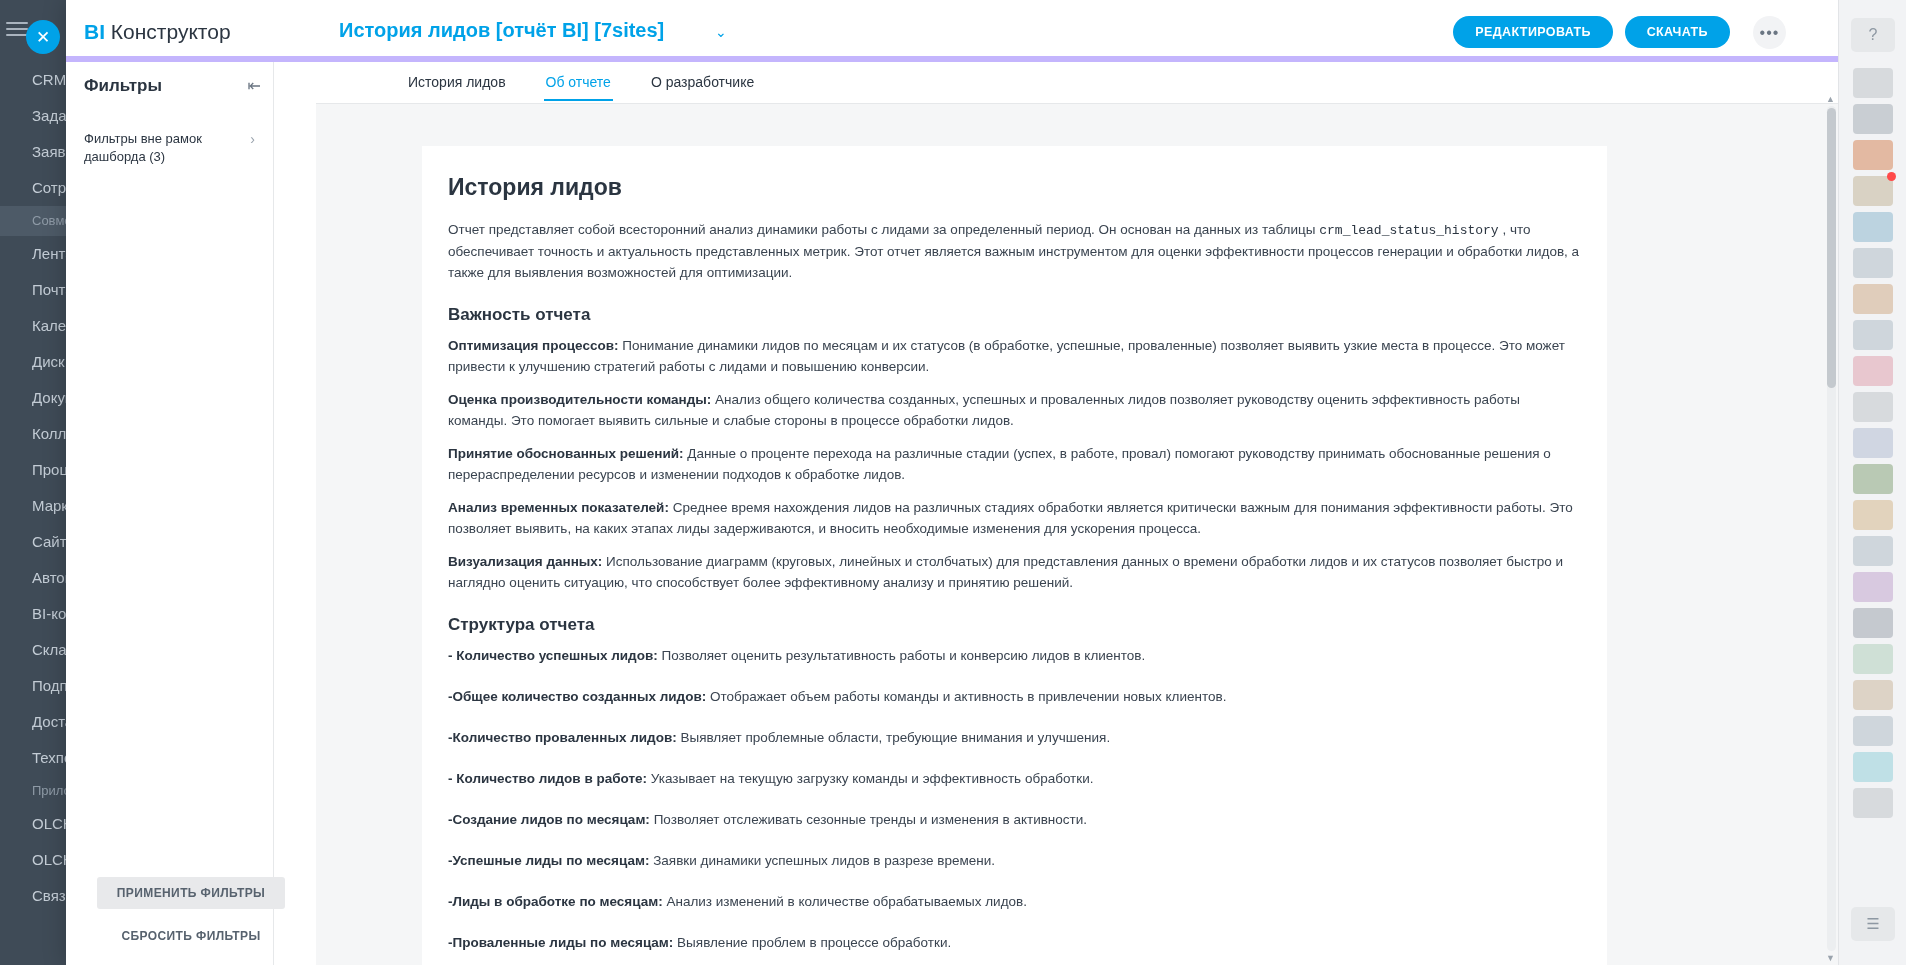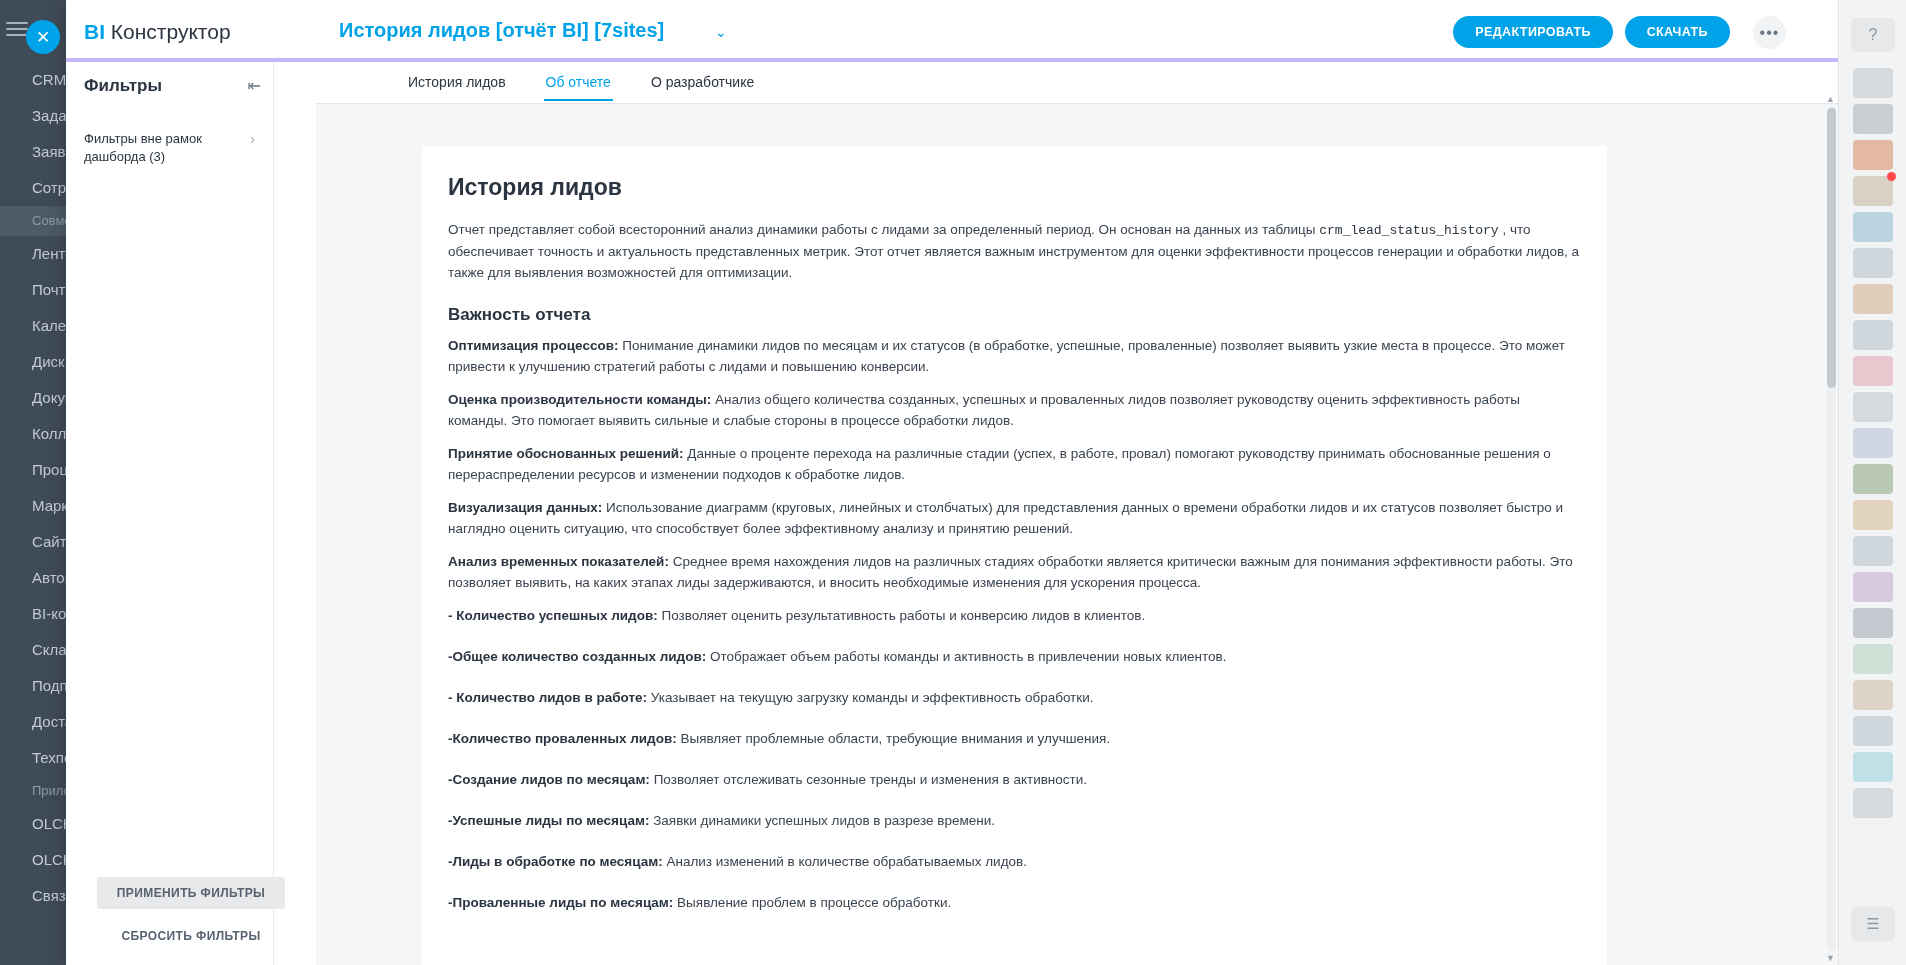--- a/index.html
+++ b/index.html
@@ -71,21 +71,21 @@
     background: #ffffff;
     box-shadow: 0 0 22px rgba(0,0,0,0.22);
     overflow: hidden;
   }
 
   
   .topbar {
     position: relative;
     height: 62px;
     background: #ffffff;
-    border-bottom: 4px solid #c4b5fd;
+    border-bottom: 6px solid #c4b5fd;
   }
   .logo {
     position: absolute; left: 18px; top: 20px;
     font-size: 21px;
     color: #2b3541;
     font-weight: 400;
   }
   .logo b { color: #00a2e8; font-weight: 700; }
   .doc-title {
     position: absolute; left: 273px; top: 19px;
@@ -363,29 +363,30 @@
 
         <p class="doc-p">
           <span>Отчет представляет собой всесторонний анализ динамики работы с лидами за определенный период. Он основан на данных из таблицы </span><span class="code">crm_lead_status_history</span><span> , что обеспечивает точность и актуальность представленных метрик. Этот отчет является важным инструментом для оценки эффективности процессов генерации и обработки лидов, а также для выявления возможностей для оптимизации.</span>
         </p>
 
         <h2 class="doc-h2">Важность отчета</h2>
         <div id="importance-list">
             <p class="doc-p"><b>Оптимизация процессов:</b><span> Понимание динамики лидов по месяцам и их статусов (в обработке, успешные, проваленные) позволяет выявить узкие места в процессе. Это может привести к улучшению стратегий работы с лидами и повышению конверсии.</span></p>
             <p class="doc-p"><b>Оценка производительности команды:</b><span> Анализ общего количества созданных, успешных и проваленных лидов позволяет руководству оценить эффективность работы команды. Это помогает выявить сильные и слабые стороны в процессе обработки лидов.</span></p>
             <p class="doc-p"><b>Принятие обоснованных решений:</b><span> Данные о проценте перехода на различные стадии (успех, в работе, провал) помогают руководству принимать обоснованные решения о перераспределении ресурсов и изменении подходов к обработке лидов.</span></p>
+            <p class="doc-p"><b>Анализ временных показателей:</b><span> Среднее время нахождения лидов на различных стадиях обработки является критически важным для понимания эффективности работы. Это позволяет выявить, на каких этапах лиды задерживаются, и вносить необходимые изменения для ускорения процесса.</span></p>
             <p class="doc-p"><b>Визуализация данных:</b><span> Использование диаграмм (круговых, линейных и столбчатых) для представления данных о времени обработки лидов и их статусов позволяет быстро и наглядно оценить ситуацию, что способствует более эффективному анализу и принятию решений.</span></p>
-            <p class="doc-p"><b>Анализ временных показателей:</b><span> Среднее время нахождения лидов на различных стадиях обработки является критически важным для понимания эффективности работы. Это позволяет выявить, на каких этапах лиды задерживаются, и вносить необходимые изменения для ускорения процесса.</span></p>
           </div>
 
+        <h2 class="doc-h2">Структура отчета</h2>
         <div id="structure-list">
             <p class="list-p"><b>- Количество успешных лидов:</b><span> Позволяет оценить результативность работы и конверсию лидов в клиентов.</span></p>
             <p class="list-p"><b>-Общее количество созданных лидов:</b><span> Отображает объем работы команды и активность в привлечении новых клиентов.</span></p>
+            <p class="list-p"><b>-Количество проваленных лидов:</b><span> Выявляет проблемные области, требующие внимания и улучшения.</span></p>
             <p class="list-p"><b>- Количество лидов в работе:</b><span> Указывает на текущую загрузку команды и эффективность обработки.</span></p>
-            <p class="list-p"><b>-Количество проваленных лидов:</b><span> Выявляет проблемные области, требующие внимания и улучшения.</span></p>
             <p class="list-p"><b>-Создание лидов по месяцам:</b><span> Позволяет отслеживать сезонные тренды и изменения в активности.</span></p>
             <p class="list-p"><b>-Успешные лиды по месяцам:</b><span> Заявки динамики успешных лидов в разрезе времени.</span></p>
             <p class="list-p"><b>-Лиды в обработке по месяцам:</b><span> Анализ изменений в количестве обрабатываемых лидов.</span></p>
             <p class="list-p"><b>-Проваленные лиды по месяцам:</b><span> Выявление проблем в процессе обработки.</span></p>
           </div>
       </div>
     </div>
 
     <div class="scroll-track"></div>
     <div class="scroll-thumb"></div>

